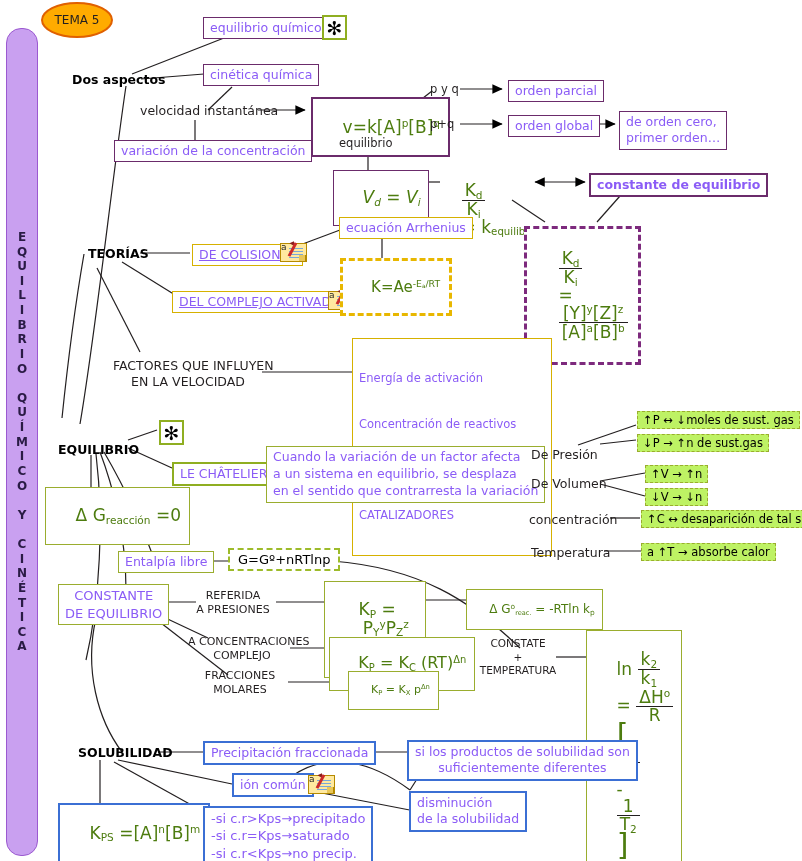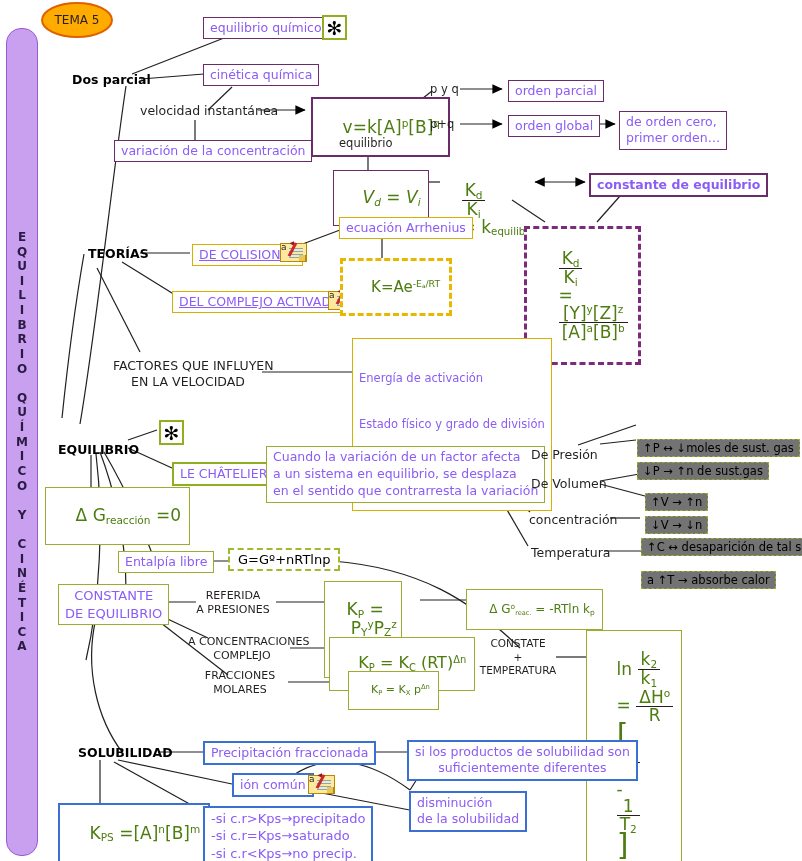--- a/index.html
+++ b/index.html
@@ -14,21 +14,21 @@
   .bx{border:1.6px solid #6b2b6b;background:#fff;color:#8b5cf6;font-size:12.5px;padding:2px 6px;line-height:1.3;}
   .bx-purple{border-color:#6b2b6b;}
   .bx-purple-th{border:2.2px solid #6b2b6b;font-weight:bold;}
   .bx-olive{border:1.6px solid #9aad2e;}
   .bx-olive-th{border:2.6px solid #8fae21;}
   .bx-yellow{border:1.6px solid #d6b100;}
   .bx-blue{border:2.2px solid #3b6fd4;}
   .bx-dash-yellow{border:3px dashed #e8b700;background:#fff;}
   .bx-dash-olive{border:2.6px dashed #9dbb2a;background:#fff;}
   .bx-dashdot-purple{border:3px dashed #7d2a7d;background:#fff;}
-  .bx-dot-olive{border:1.4px dashed #9aad2e;background:#737373;font-size:11.5px;margin-top:28px;}
+  .bx-dot-olive{border:1.4px dashed #9aad2e;background:#bef264;font-size:11.5px;}
   .ctr{text-align:center;}
   .underline{text-decoration:underline;}
   
   .math{font-size:17px;color:#4d7c0f;line-height:1;}
   .math sub{font-size:.62em;vertical-align:-0.25em;}
   .math sup{font-size:.62em;vertical-align:0.55em;}
   .frac{display:inline-block;vertical-align:middle;text-align:center;}
   .frac .num{display:block;padding:0 3px;}
   .frac .den{display:block;border-top:1.6px solid #231f20;padding:0 3px;}
   
@@ -213,21 +213,21 @@
     <span>É</span>
     <span>T</span>
     <span>I</span>
     <span>C</span>
     <span>A</span>
   </div>
 
   <div class="node bx bx-purple" style="left:203px;top:17px;">equilibrio químico</div>
   <div class="node bx-olive-th ctr star" style="left:322px;top:15px;width:25px;height:25px;line-height:22px;background:#fff;">✻</div>
 
-  <div class="node plain bold" style="left:72px;top:72px;">Dos parcial</div>
+  <div class="node plain bold" style="left:72px;top:72px;">Dos aspectos</div>
   <div class="node bx bx-purple" style="left:203px;top:64px;">cinética química</div>
   <div class="node plain" style="left:140px;top:103px;">velocidad instantánea</div>
   <div class="node bx bx-purple" style="left:114px;top:140px;">variación de la concentración</div>
 
   <div class="node bx bx-purple-th math" style="left:311px;top:97px;padding:2px 8px;font-weight:normal;">
     v=k[A]<sup>p</sup>[B]<sup>q</sup>
   </div>
 
   <div class="node plain" style="left:430px;top:82px;font-size:11.5px;">p y q</div>
   <div class="node plain" style="left:430px;top:117px;font-size:11.5px;">p+q</div>
@@ -285,20 +285,21 @@
 
   <div class="node bx bx-yellow" style="left:339px;top:217px;">ecuación Arrhenius</div>
   <div class="node bx-dash-yellow math" style="left:340px;top:258px;padding:3px 9px;font-size:15px;">
     K=Ae<sup>-E<sub>a</sub>/RT</sup>
   </div>
 
   <div class="node plain ctr" style="left:113px;top:358px;width:150px;">FACTORES QUE INFLUYEN
 EN LA VELOCIDAD</div>
   <div class="node bx bx-yellow" style="left:352px;top:338px;font-size:11.5px;line-height:1.32;">
     <div>Energía de activación</div>
+    <div>Concentración de reactivos</div>
     <div>Estado físico y grado de división</div>
     <div>CATALIZADORES</div>
   </div>
 
   <div class="node plain bold" style="left:58px;top:442px;">EQUILIBRIO</div>
   <div class="node bx-olive-th ctr star" style="left:159px;top:420px;width:25px;height:25px;line-height:22px;background:#fff;">✻</div>
   <div class="node bx bx-olive-th" style="left:172px;top:462px;font-weight:normal;">LE CHÂTELIER</div>
   <div class="node bx bx-olive" style="left:266px;top:446px;line-height:1.35;">Cuando la variación de un factor afecta
 a un sistema en equilibrio, se desplaza
 en el sentido que contrarresta la variación</div>
@@ -322,21 +323,21 @@
 
   <div class="node bx bx-olive" style="left:118px;top:551px;">Entalpía libre</div>
   <div class="node bx-dash-olive" style="left:228px;top:548px;padding:2px 8px;font-size:13px;">G=Gº+nRTlnp</div>
 
   <div class="node bx bx-olive ctr" style="left:58px;top:584px;font-size:13px;line-height:1.35;">CONSTANTE
 DE EQUILIBRIO</div>
 
   <div class="node plain ctr" style="left:188px;top:589px;width:90px;font-size:11px;line-height:1.25;">REFERIDA
 A PRESIONES</div>
 
-  <div class="node bx bx-olive math" style="left:324px;top:581px;padding:2px 0;">
+  <div class="node bx bx-olive math" style="left:324px;top:581px;padding:2px 12px;">
     K<sub>P</sub> =
     <span class="frac"><span class="num">P<sub>Y</sub><sup>y</sup>P<sub>Z</sub><sup>z</sup></span><span class="den">P<sub>A</sub><sup>a</sup>P<sub>B</sub><sup>b</sup></span></span>
   </div>
 
   <div class="node bx bx-olive math" style="left:466px;top:589px;padding:1px 7px;font-size:12px;">
     Δ G<sup>o</sup><sub style="font-size:.55em;">reac.</sub> = -RTln k<sub>p</sub>
   </div>
 
   <div class="node plain ctr" style="left:188px;top:635px;width:108px;font-size:11px;line-height:1.25;">A CONCENTRACIONES
 COMPLEJO</div>

